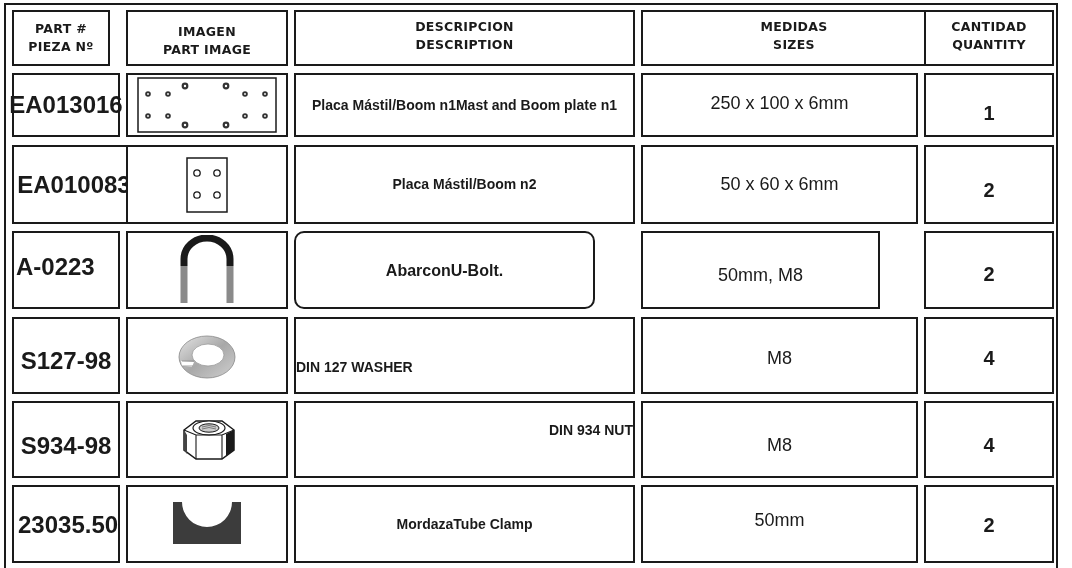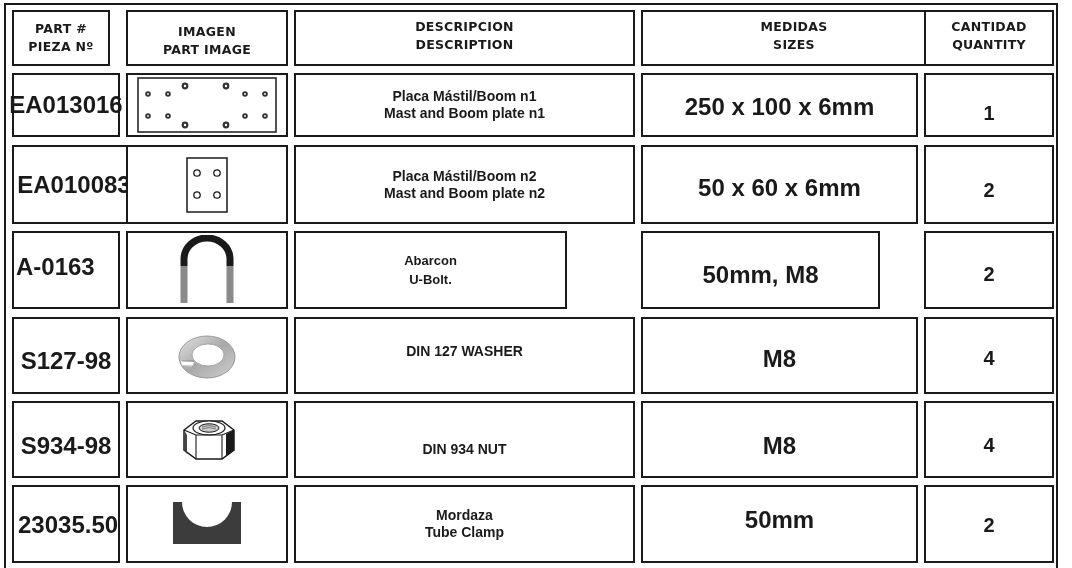--- a/index.html
+++ b/index.html
@@ -6,22 +6,22 @@
   body { width:1072px; height:568px; position:relative; overflow:hidden;
          font-family:"Liberation Sans", sans-serif; color:#1a1a1a; }
   .outer { position:absolute; left:4px; top:3px; width:1054px; height:580px;
            border:2px solid #1a1a1a; border-bottom:none; box-sizing:border-box; }
   .cell { position:absolute; border:2px solid #1a1a1a; box-sizing:border-box;
           background:#fff; display:flex; align-items:center; justify-content:center;
           text-align:center; }
   .hdr { font-family:"DejaVu Sans", sans-serif; font-weight:bold; font-size:12.5px;
          line-height:18px; letter-spacing:0.3px; flex-direction:column; }
   .part { font-weight:bold; font-size:24px; }
-  .desc { font-weight:bold; font-size:14px; line-height:17px; flex-direction:column; }
-  .size { font-weight:bold; font-size:24px;justify-content:center; }
+  .desc { font-weight:bold; font-size:14px; line-height:17px; }
+  .size { font-weight:normal; font-size:18px;justify-content:center; }
   .qty  { font-weight:bold; font-size:20px; }
   .line { display:block; }
   svg { display:block; }
 </style>
 </head>
 <body>
 
 <div class="outer"></div>
 
 <div class="cell hdr" style="left:12px;top:10px;width:98px;height:56px;">
@@ -101,40 +101,39 @@
     <g fill="none" stroke="#1a1a1a" stroke-width="1.3">
       <circle cx="11" cy="16" r="3.2"></circle>
         <circle cx="31" cy="16" r="3.2"></circle>
       <circle cx="11" cy="38" r="3.2"></circle>
         <circle cx="31" cy="38" r="3.2"></circle>
     </g>
   </svg>
 </div>
 <div class="cell desc" style="left:294px;top:145px;width:341px;height:79px;">
   <span class="line">Placa Mástil/Boom n2</span>
-  <span class="line">Mast and Boom plate n2</span>
 </div>
 <div class="cell size" style="left:641px;top:145px;width:277px;height:79px;align-items:flex-start;padding-top:27px;">
   <span>50 x 60 x 6mm</span>
 </div>
 <div class="cell qty" style="left:924px;top:145px;width:130px;height:79px;align-items:flex-start;padding-top:32px;">
   <span>2</span>
 </div>
 
 <div class="cell part" style="left:12px;top:231px;width:108px;height:78px;justify-content:flex-start;padding-left:2px;padding-bottom:6px;">
-  <span>A-0163</span>
+  <span>A-0223</span>
 </div>
 <div class="cell" style="left:126px;top:231px;width:162px;height:78px;">
   <svg width="60" height="70" viewBox="0 0 60 70">
     <path d="M7 31 L7 24 A23 21 0 0 1 53 24 L53 31" fill="none" stroke="#1a1a1a" stroke-width="7"></path>
     <rect x="3.5" y="31" width="7" height="37" fill="#8a8a8a"></rect>
     <rect x="49.5" y="31" width="7" height="37" fill="#8a8a8a"></rect>
   </svg>
 </div>
-<div class="cell desc" style="left:294px;top:231px;width:273px;height:78px;font-size:13px;line-height:19px;">
+<div class="cell desc" style="left:294px;top:231px;width:301px;height:78px;font-size:16px;line-height:19px;border-radius:10px;">
   <span class="line">Abarcon</span>
   <span class="line">U-Bolt.</span>
 </div>
 <div class="cell size" style="left:641px;top:231px;width:239px;height:78px;padding-top:10px;">
   <span>50mm, M8</span>
 </div>
 <div class="cell qty" style="left:924px;top:231px;width:130px;height:78px;padding-top:8px;">
   <span>2</span>
 </div>
 

